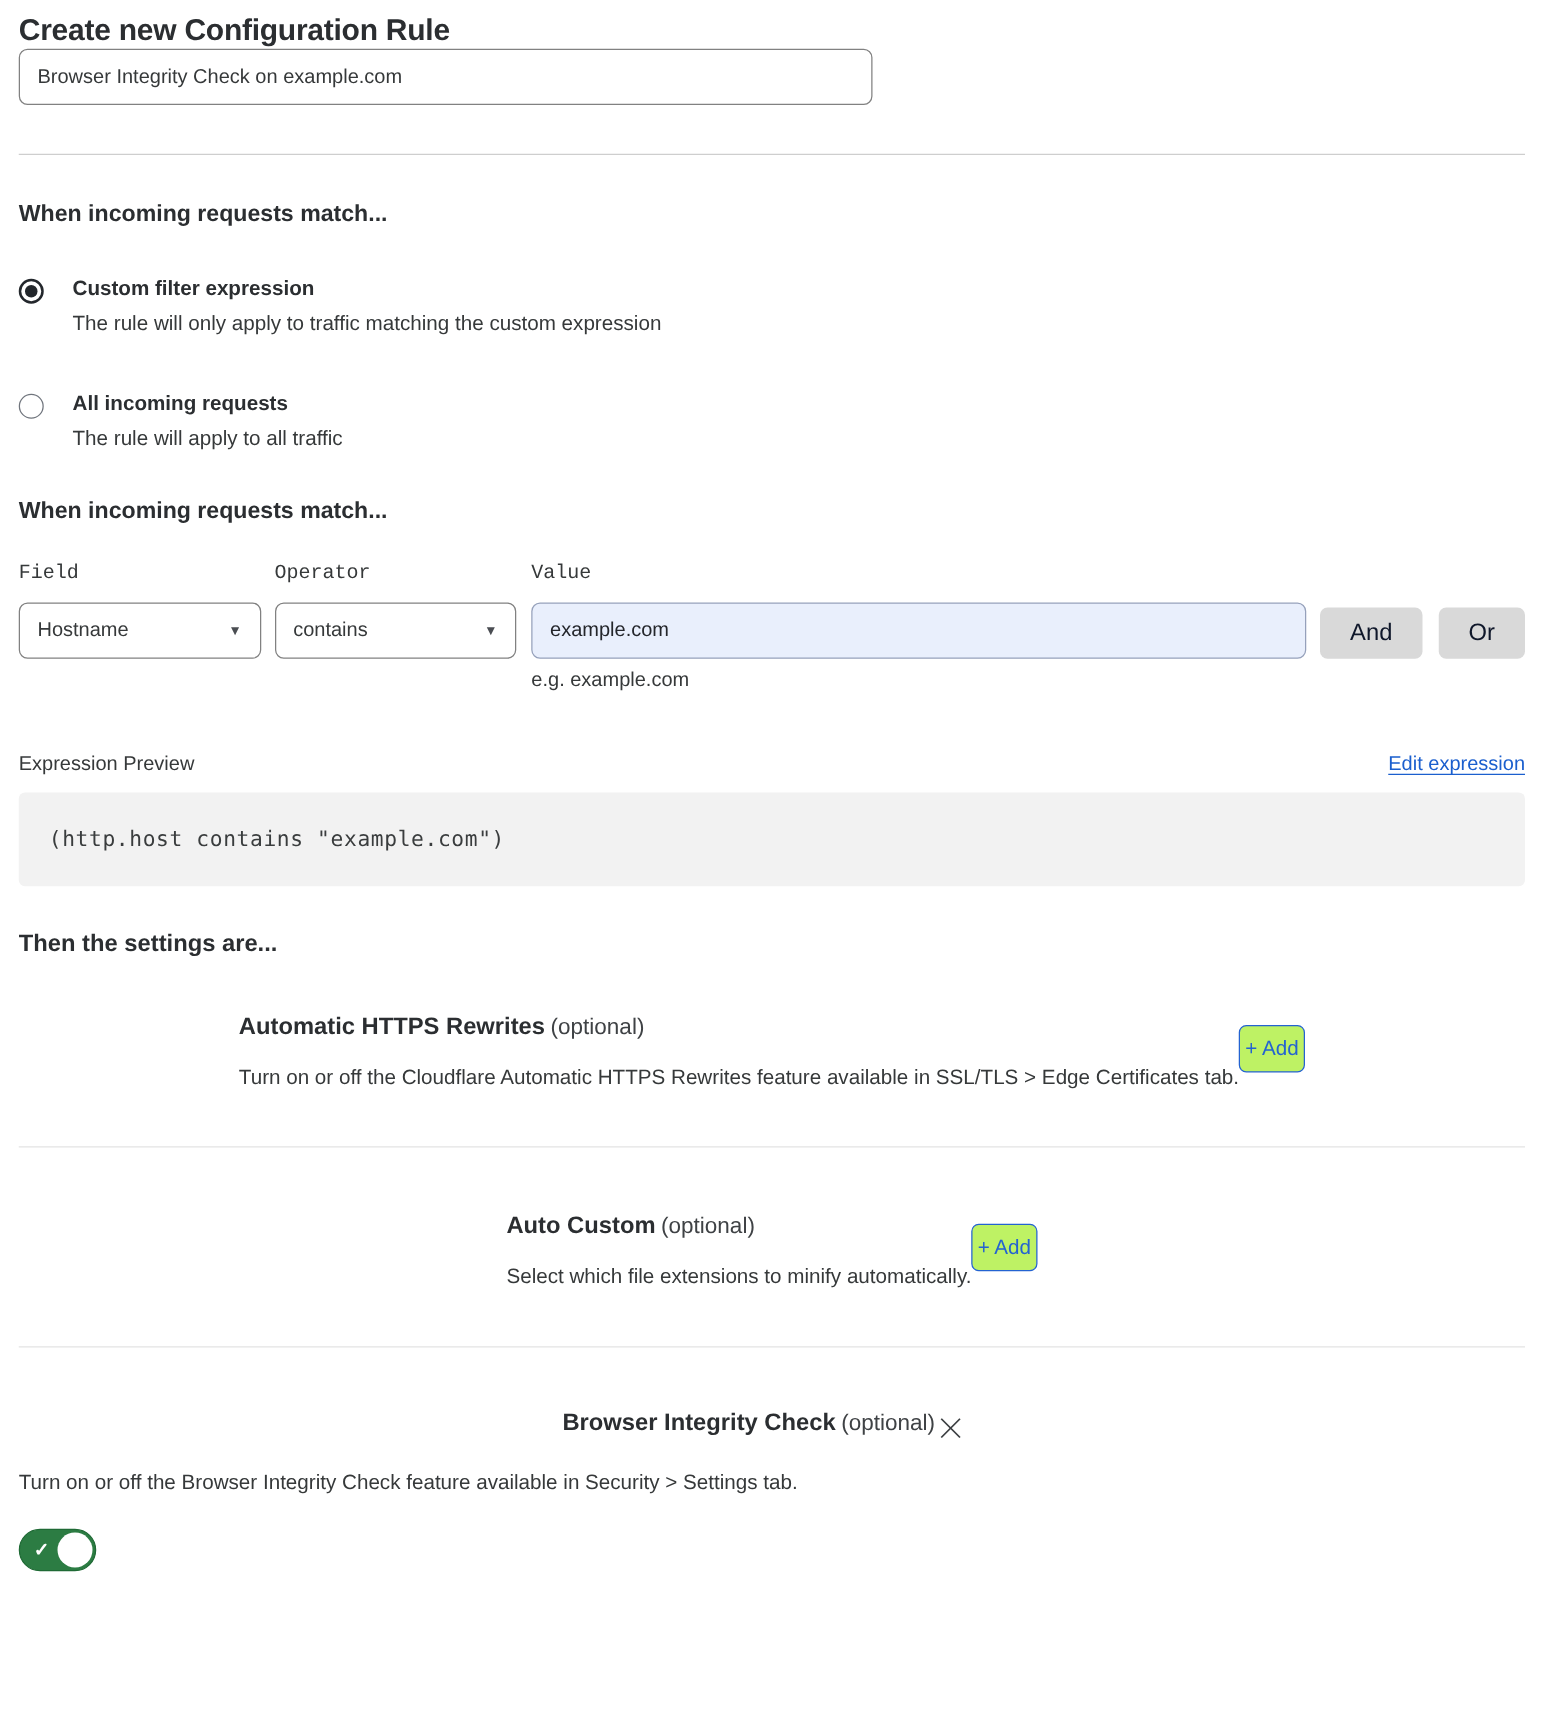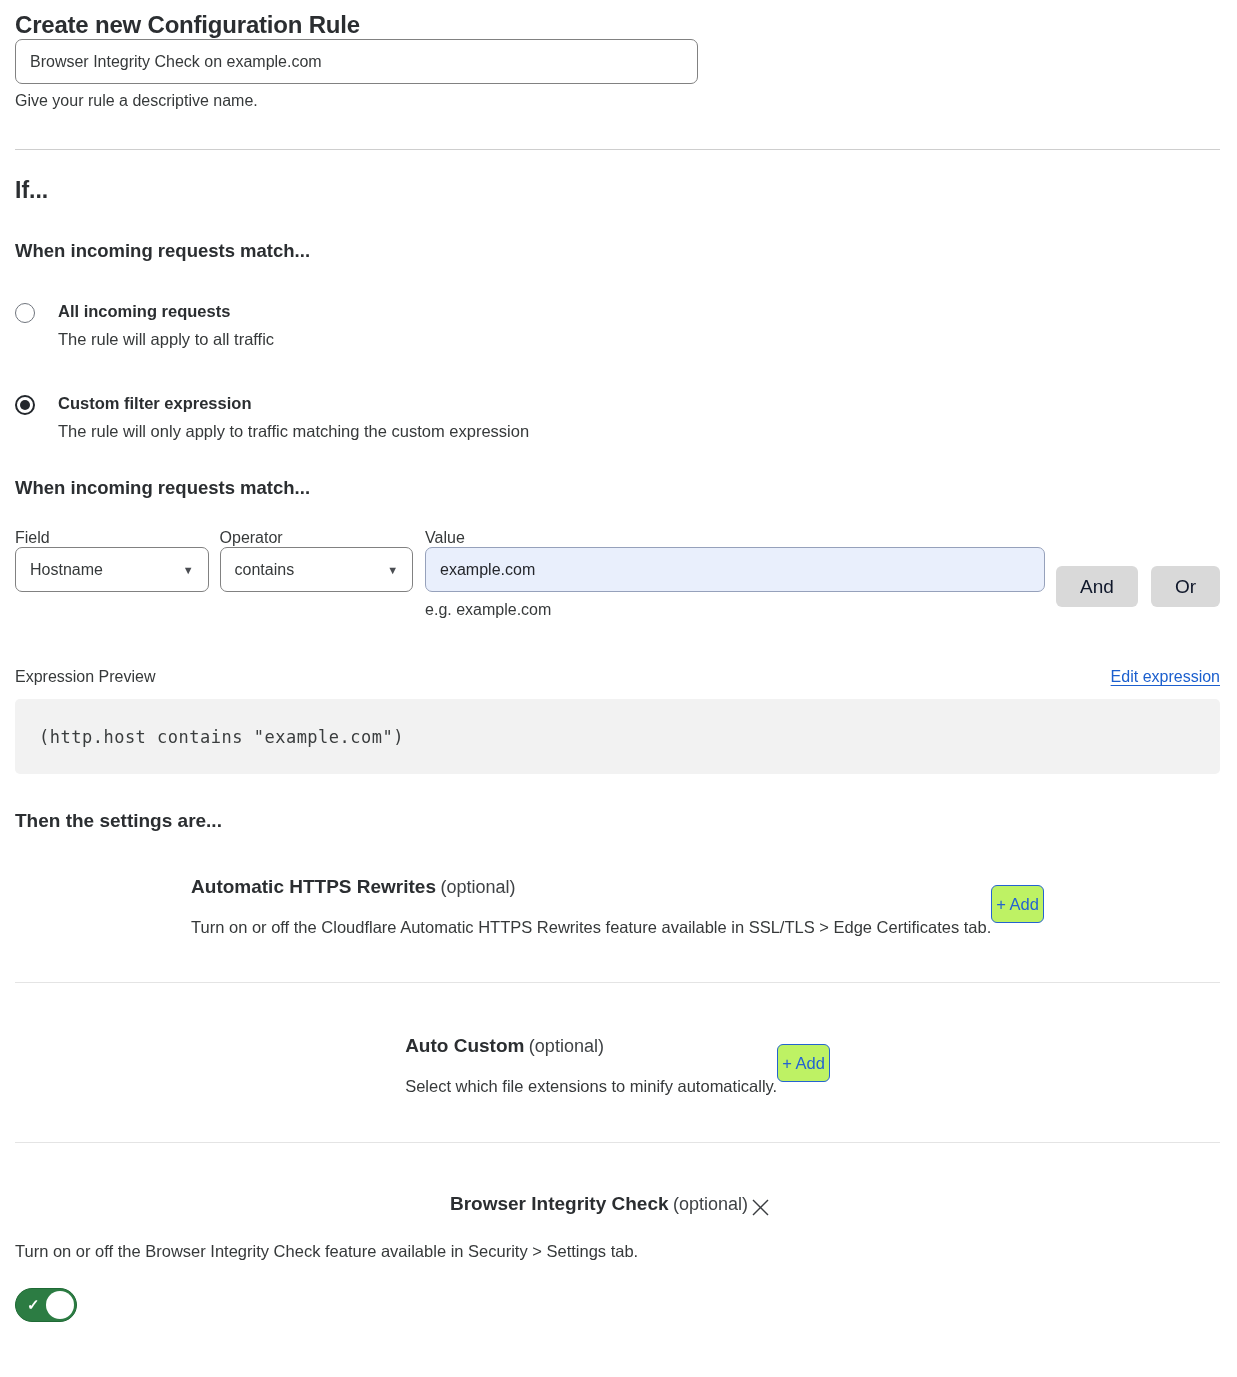--- a/index.html
+++ b/index.html
@@ -55,21 +55,21 @@
   .radio-control.checked{border:2px solid #23272c;}
   .radio-control.checked::after{
     content:""; position:absolute; width:10px; height:10px; border-radius:50%;
     background:#23272c; left:50%; top:50%; transform:translate(-50%,-50%);
   }
   .radio-text{margin-left:23px;}
   .radio-label{font-size:16.5px; font-weight:700; color:var(--text-dark);}
   .radio-desc{font-size:16.5px; margin-top:9px; color:var(--text-body);}
 
   .builder{display:flex; align-items:flex-start; margin-top:30px;}
-  .col-label{font-size:16px; color:var(--text-body);}
+  .col-label{font-size:16px; margin-bottom:15px; color:var(--text-body);font-family:Liberation Mono, monospace;}
   .select{
     height:45px; border:1px solid var(--border-gray); border-radius:7px; background:#fff;
     display:flex; align-items:center; justify-content:space-between;
     padding:0 14px; font-size:16px; color:var(--text-body); cursor:pointer;
   }
   .select .caret{font-size:11px; color:#4a4d52;}
   .col-field{width:200px;}
   .col-operator{width:200px; margin-left:11px;}
   .col-value{width:620px; margin-left:12px;}
   .value-input{
@@ -134,41 +134,39 @@
 </style>
 </head>
 <body>
 
 <div class="page">
 
   <h1 class="page-title">Create new Configuration Rule</h1>
 
   <div>
     <input class="text-input" type="text" value="Browser Integrity Check on example.com" style="">
-    <div class="help-text">Give your rule a descriptive name.</div>
   </div>
 
   <hr class="divider">
 
-  <h2 class="if-heading">If...</h2>
   <h3 class="sub-heading">When incoming requests match...</h3>
+
+  <div class="radio-row">
+    <div class="radio-control checked"></div>
+    <div class="radio-text">
+      <div class="radio-label">Custom filter expression</div>
+      <div class="radio-desc">The rule will only apply to traffic matching the custom expression</div>
+    </div>
+  </div>
 
   <div class="radio-row">
     <div class="radio-control unchecked"></div>
     <div class="radio-text">
       <div class="radio-label">All incoming requests</div>
       <div class="radio-desc">The rule will apply to all traffic</div>
-    </div>
-  </div>
-
-  <div class="radio-row">
-    <div class="radio-control checked"></div>
-    <div class="radio-text">
-      <div class="radio-label">Custom filter expression</div>
-      <div class="radio-desc">The rule will only apply to traffic matching the custom expression</div>
     </div>
   </div>
 
   <h3 class="sub-heading">When incoming requests match...</h3>
 
   <div class="builder">
     <div class="col-field">
       <div class="col-label">Field</div>
       <div class="select">
         <span>Hostname</span>

